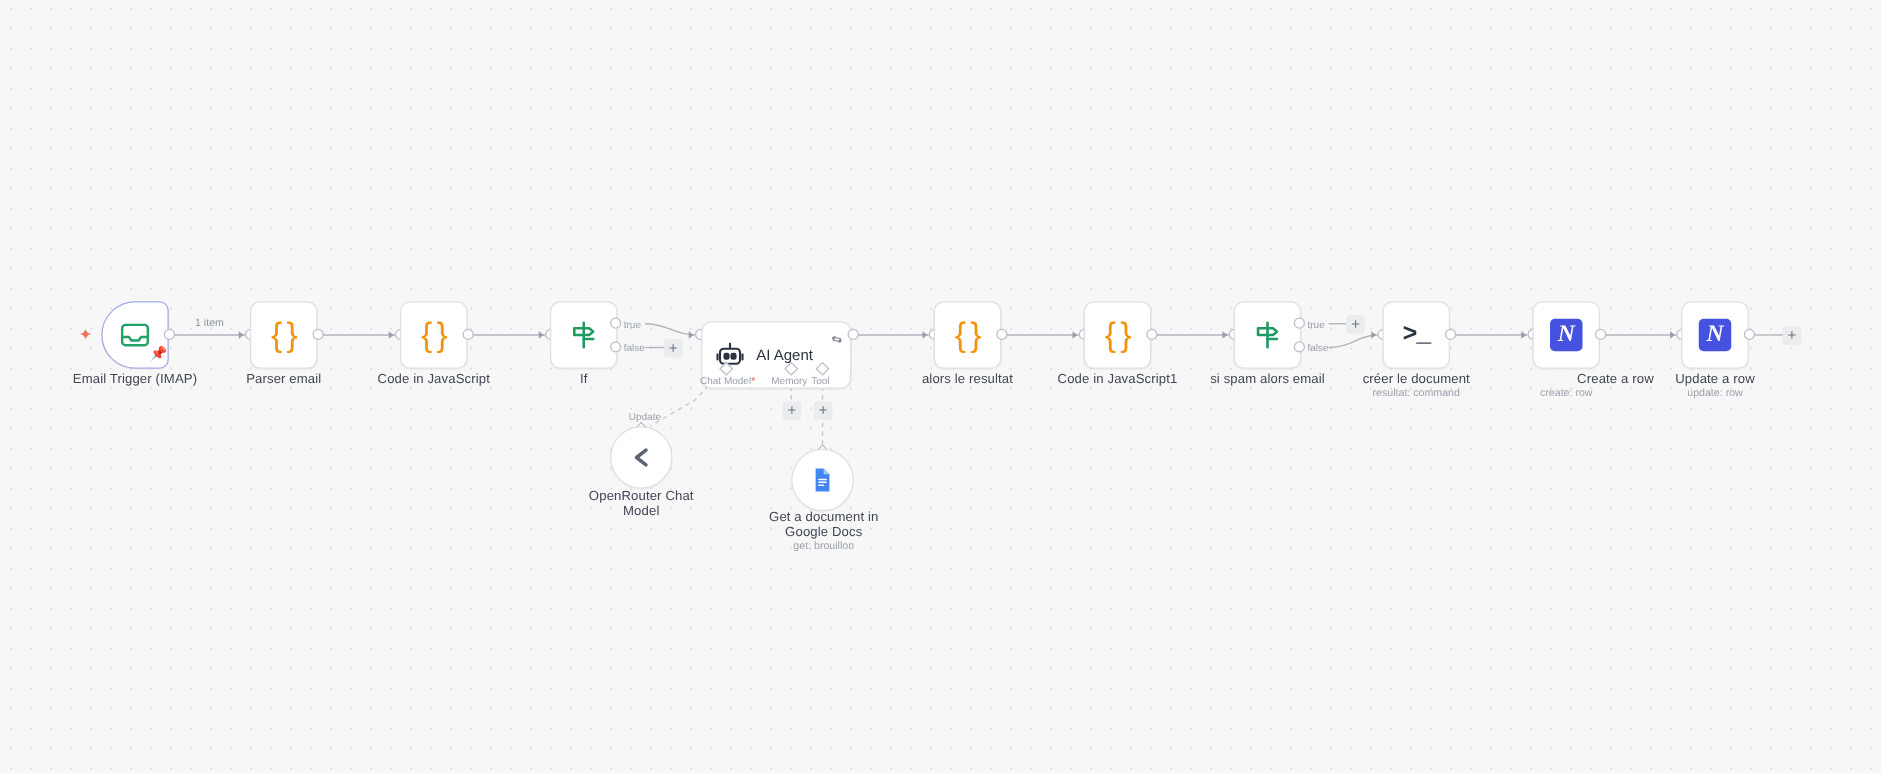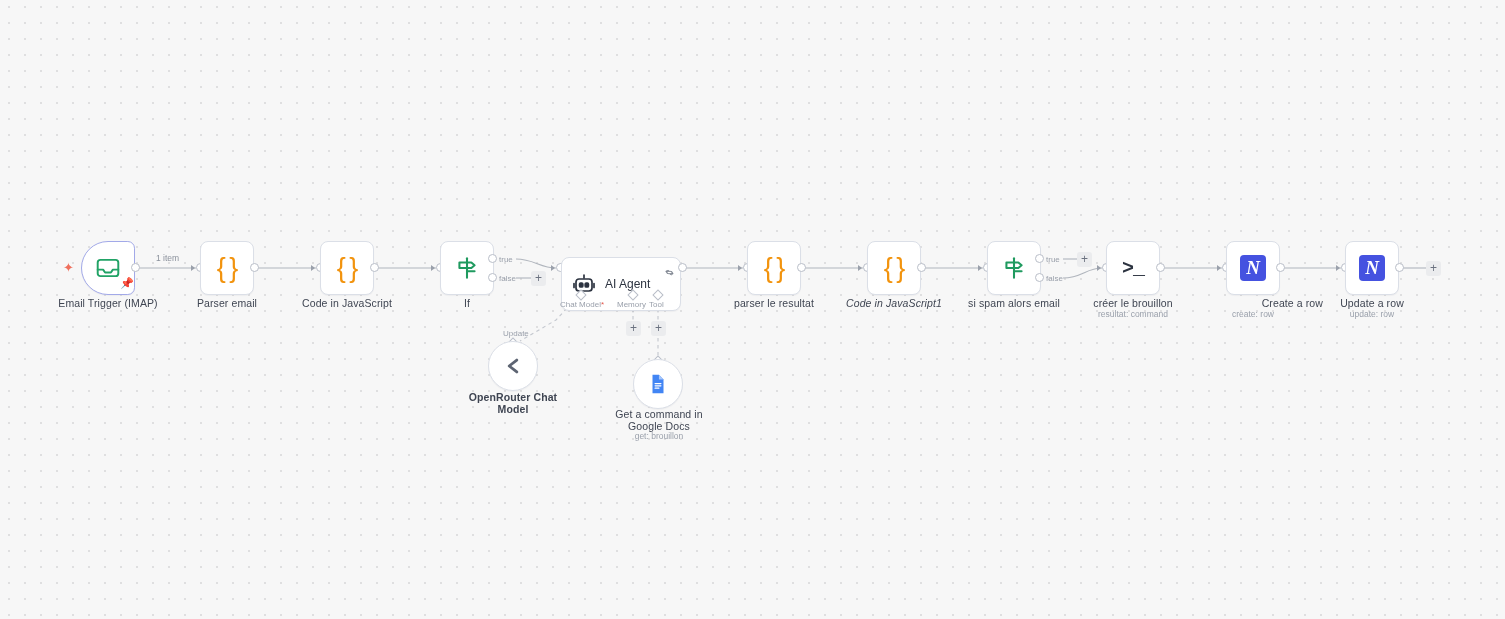--- a/index.html
+++ b/index.html
@@ -311,50 +311,50 @@
   <div class="sub-label" style="left:649px; top:300px;">Tool</div>
   <div class="plus-btn" style="left:651px; top:321px;">+</div>
 
   <div class="sub-label" style="left:503px; top:329px;">Update</div>
   <div class="diamond" style="left:509px; top:339px;"></div>
   <div class="node round" style="left:488px; top:341px;">
     <svg width="26" height="26" viewBox="0 0 24 24" fill="none" stroke="#5d6472" stroke-width="2.6" stroke-linecap="round" stroke-linejoin="round">
       <path d="M15.5 6.5 8.5 12l7 5.5"></path>
     </svg>
   </div>
-  <div class="node-label wrap" style="left:463px; top:391px; width:100px;font-weight:bold;">OpenRouter Chat Model</div>
+  <div class="node-label wrap" style="left:463px; top:391px; width:100px;">OpenRouter Chat Model</div>
 
   <div class="diamond" style="left:654px; top:357px;"></div>
   <div class="node round" style="left:633px; top:359px;">
     <svg width="22" height="22" viewBox="0 0 24 24">
       <path d="M6 2h7l5 5v15H6z" fill="#4285f4"></path>
       <path d="M13 2l5 5h-5z" fill="#a7c7fb"></path>
       <g stroke="#ffffff" stroke-width="1.3" stroke-linecap="round">
         <path d="M8.8 11.5h6.4M8.8 14h6.4M8.8 16.5h4.2"></path>
       </g>
     </svg>
   </div>
-  <div class="node-label wrap" style="left:604px; top:408px; width:110px;">Get a command in Google Docs</div>
+  <div class="node-label wrap" style="left:604px; top:408px; width:110px;">Get a document in Google Docs</div>
   <div class="node-sub" style="left:604px; top:431px; width:110px;">get: brouillon</div>
 
   <div class="arrow" style="left:738px; top:265px;"></div>
   <div class="dot" style="left:743px; top:263px;"></div>
   <div class="node square" style="left:747px; top:241px;">
     <span class="brace">{ }</span>
   </div>
   <div class="dot" style="left:797px; top:263px;"></div>
-  <div class="node-label" style="left:704px; top:297px; width:140px;">parser le resultat</div>
+  <div class="node-label" style="left:704px; top:297px; width:140px;">alors le resultat</div>
 
   <div class="arrow" style="left:858px; top:265px;"></div>
   <div class="dot" style="left:863px; top:263px;"></div>
   <div class="node square" style="left:867px; top:241px;">
     <span class="brace">{ }</span>
   </div>
   <div class="dot" style="left:917px; top:263px;"></div>
-  <div class="node-label" style="left:824px; top:297px; width:140px;font-style:italic;">Code in JavaScript1</div>
+  <div class="node-label" style="left:824px; top:297px; width:140px;">Code in JavaScript1</div>
 
   <div class="arrow" style="left:978px; top:265px;"></div>
   <div class="dot" style="left:983px; top:263px;"></div>
   <div class="node square" style="left:987px; top:241px;">
     <svg width="26" height="26" viewBox="0 0 24 24" fill="none" stroke="#1f9a5f" stroke-width="1.9" stroke-linecap="round" stroke-linejoin="round">
       <path d="M12 3v18"></path>
       <path d="M5 7h11l3 2.5L16 12H5z"></path>
       <path d="M12 15h7"></path>
     </svg>
   </div>
@@ -364,21 +364,21 @@
   <div class="dot" style="left:1035px; top:273px;"></div>
   <div class="io-label" style="left:1046px; top:274px;">false</div>
   <div class="node-label" style="left:944px; top:297px; width:140px;">si spam alors email</div>
 
   <div class="arrow" style="left:1097px; top:265px;"></div>
   <div class="dot" style="left:1102px; top:263px;"></div>
   <div class="node square" style="left:1106px; top:241px;">
     <span class="term">&gt;_</span>
   </div>
   <div class="dot" style="left:1156px; top:263px;"></div>
-  <div class="node-label" style="left:1063px; top:297px; width:140px;">créer le brouillon</div>
+  <div class="node-label" style="left:1063px; top:297px; width:140px;">créer le document</div>
   <div class="node-sub" style="left:1063px; top:309px; width:140px;">resultat: command</div>
 
   <div class="arrow" style="left:1217px; top:265px;"></div>
   <div class="dot" style="left:1222px; top:263px;"></div>
   <div class="node square" style="left:1226px; top:241px;">
     <span class="notion-n">N</span>
   </div>
   <div class="dot" style="left:1276px; top:263px;"></div>
   <div class="node-label" style="left:1183px; top:297px; width:140px;text-align:right;">Create a row</div>
   <div class="node-sub" style="left:1183px; top:309px; width:140px;">create: row</div>

